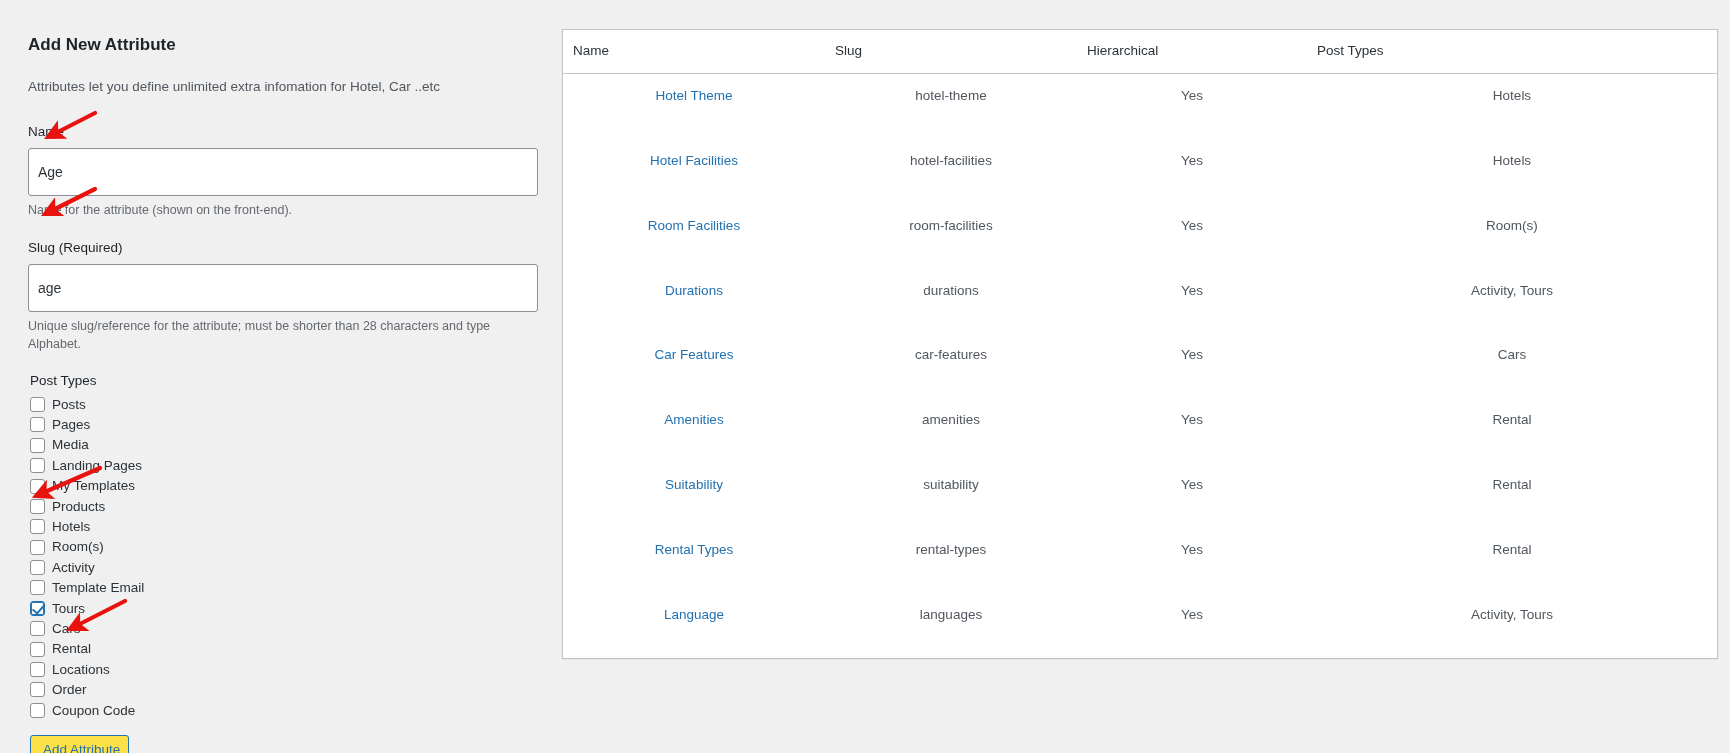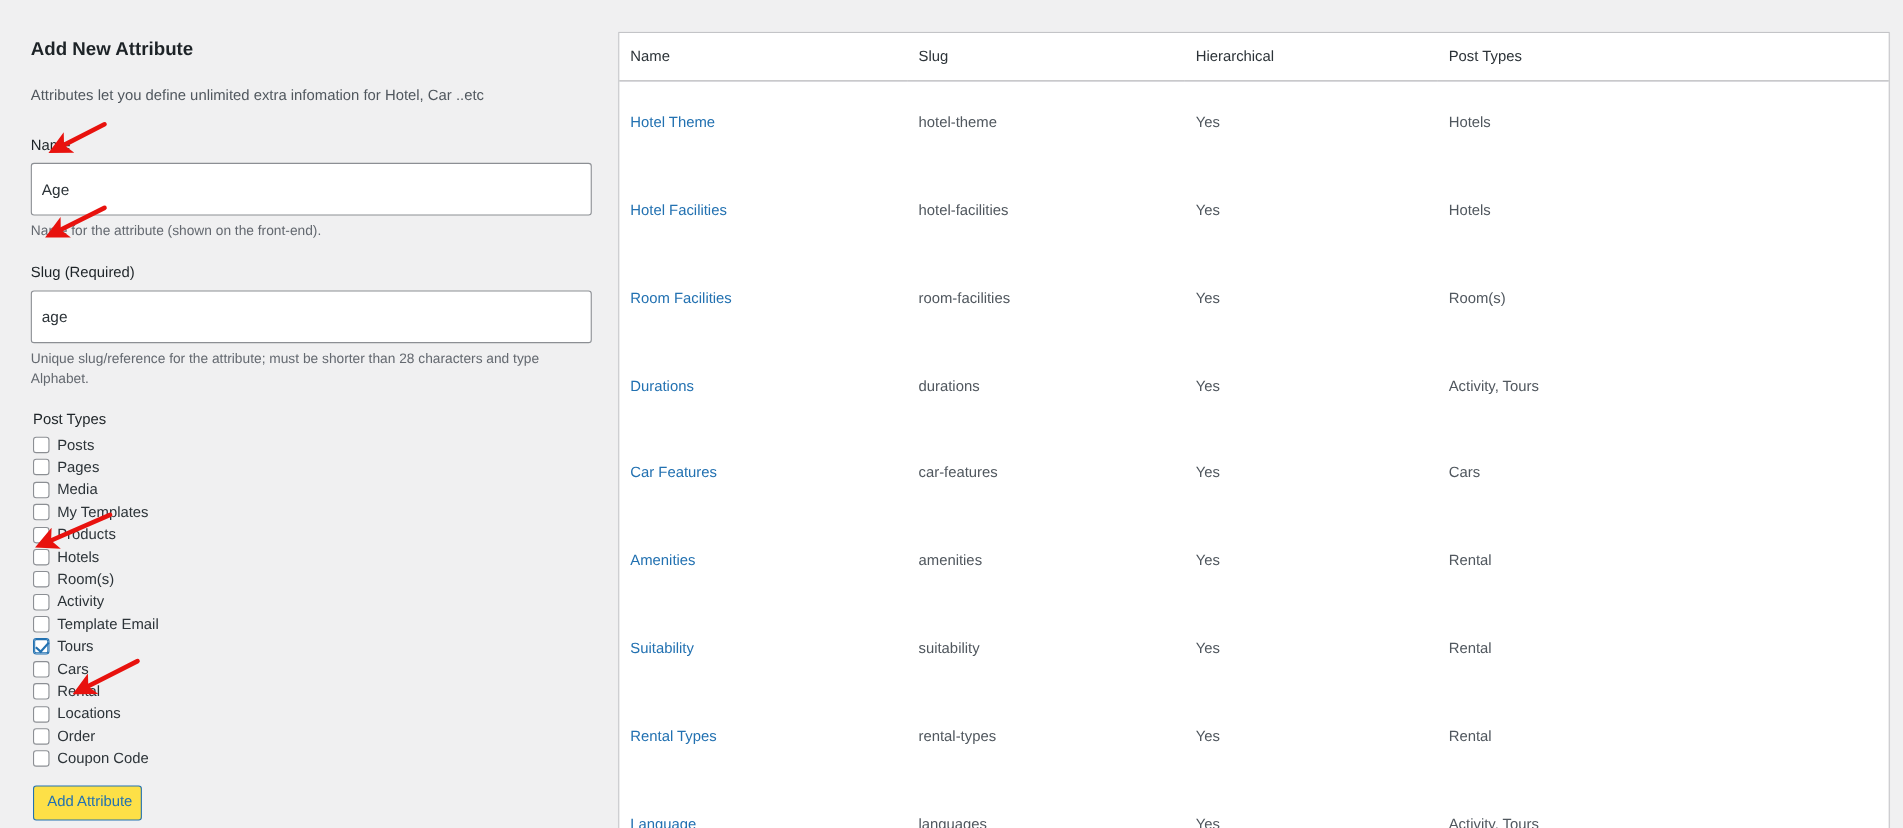--- a/index.html
+++ b/index.html
@@ -143,23 +143,24 @@
     font-weight: 400;
     font-size: 13.5px;
     color: #2c3338;
     padding: 12px 10px 12px 10px;
     border-bottom: 1px solid #c3c4c7;
     line-height: 1.4;
   }
   table.attr-table td {
     font-size: 13.5px;
     color: #50575e;
-    padding: 28px 10px 33px 10px;
+    padding: 13px 10px 33px 10px;
     vertical-align: top;
     line-height: 1.4;
+    text-align: center;
   }
   table.attr-table td.name-cell a {
     color: #2271b1;
     text-decoration: none;
     cursor: pointer;
   }
   .col-name { width: 262px; }
   .col-slug { width: 252px; }
   .col-hier { width: 230px; }
   .col-post { width: auto; }
@@ -202,20 +203,24 @@
           <span class="cb-box"></span>
           <span class="cb-label">Posts</span>
         </li>
         <li class="cb-row">
           <span class="cb-box"></span>
           <span class="cb-label">Pages</span>
         </li>
         <li class="cb-row">
           <span class="cb-box"></span>
           <span class="cb-label">Media</span>
+        </li>
+        <li class="cb-row">
+          <span class="cb-box"></span>
+          <span class="cb-label">Landing Pages</span>
         </li>
         <li class="cb-row">
           <span class="cb-box"></span>
           <span class="cb-label">My Templates</span>
         </li>
         <li class="cb-row">
           <span class="cb-box"></span>
           <span class="cb-label">Products</span>
         </li>
         <li class="cb-row">

